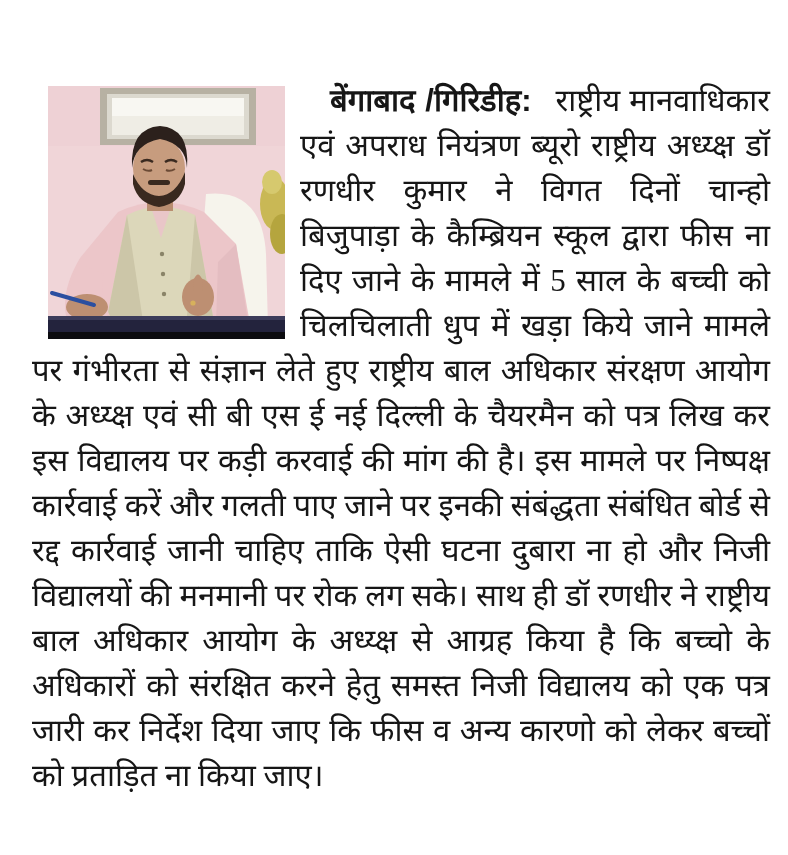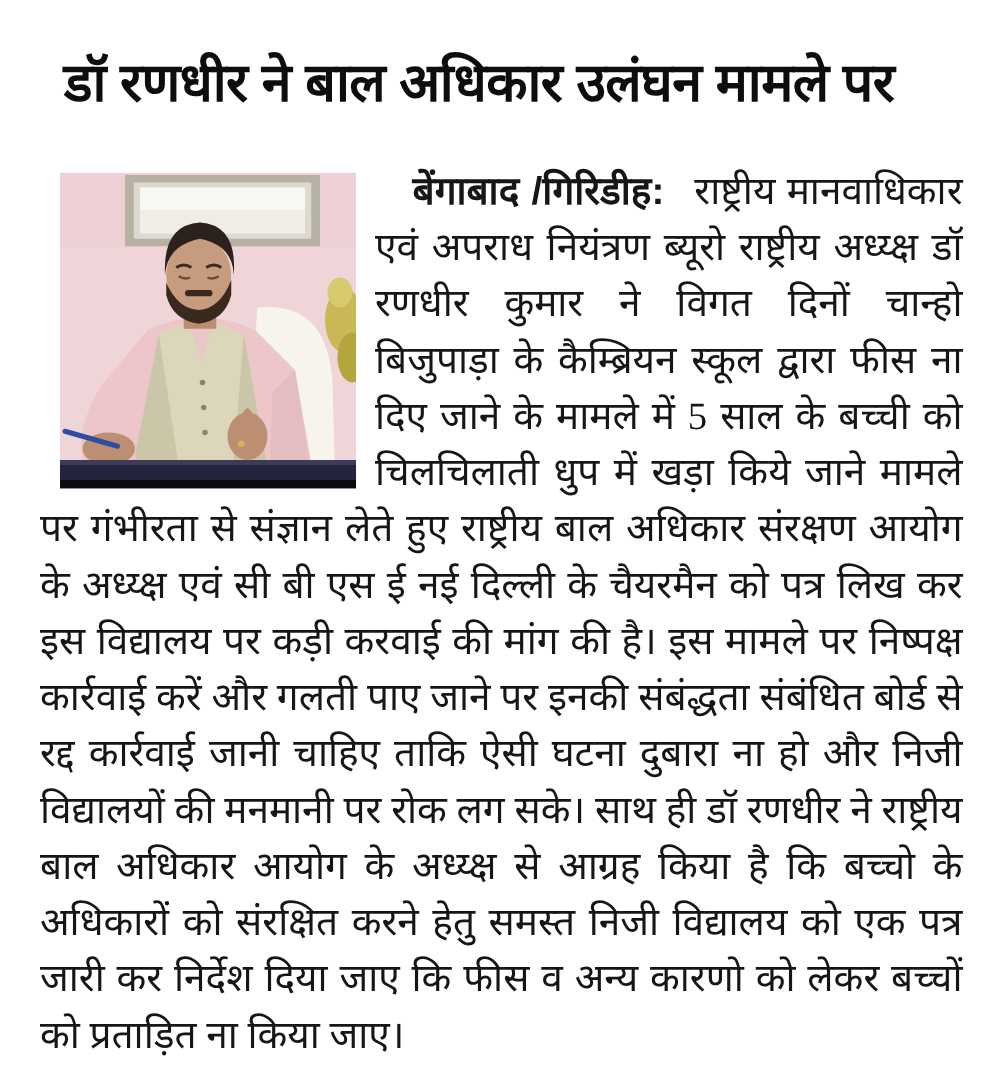--- a/index.html
+++ b/index.html
@@ -62,21 +62,20 @@
     margin-right: 24px;
     font-family: "Liberation Sans", "DejaVu Sans", sans-serif;
   }
 </style>
 </head>
 <body>
 
 <div class="page">
 
   <h1 class="headline">
-    <span class="hl-line first">डॉ रणधीर ने बाल अधिकार उलंघन मामले पर</span>
   </h1>
 
   <div class="article-body">
 
     <div class="photo-wrap">
       <svg viewBox="0 0 237 253" width="237" height="253" xmlns="http://www.w3.org/2000/svg">
 
         <rect x="0" y="0" width="237" height="253" fill="#f0d5d8"></rect>
         <rect x="0" y="0" width="237" height="60" fill="#eed1d5"></rect>
 

